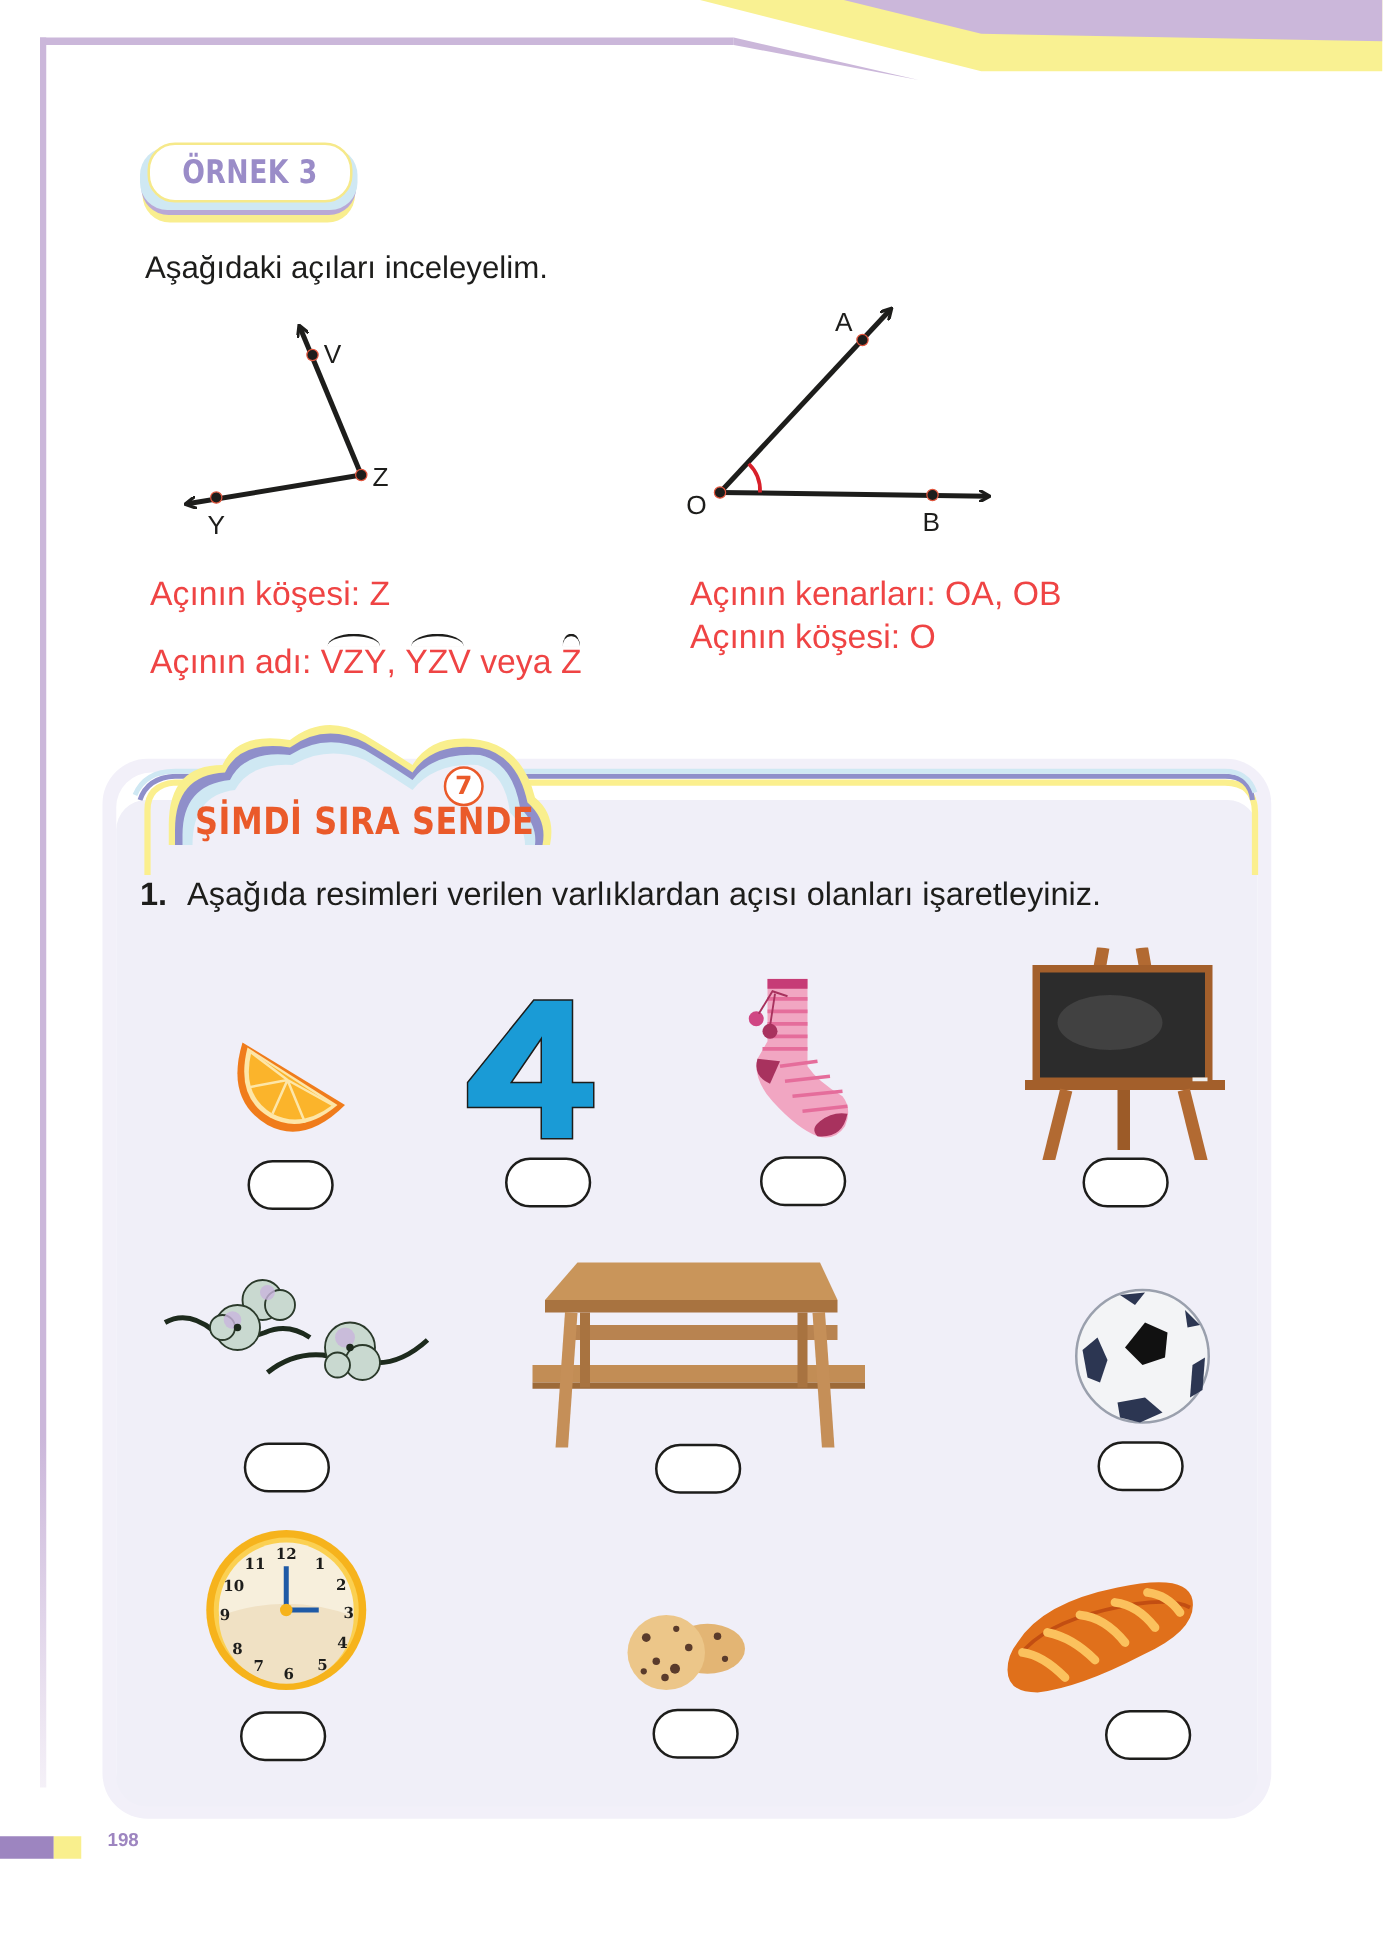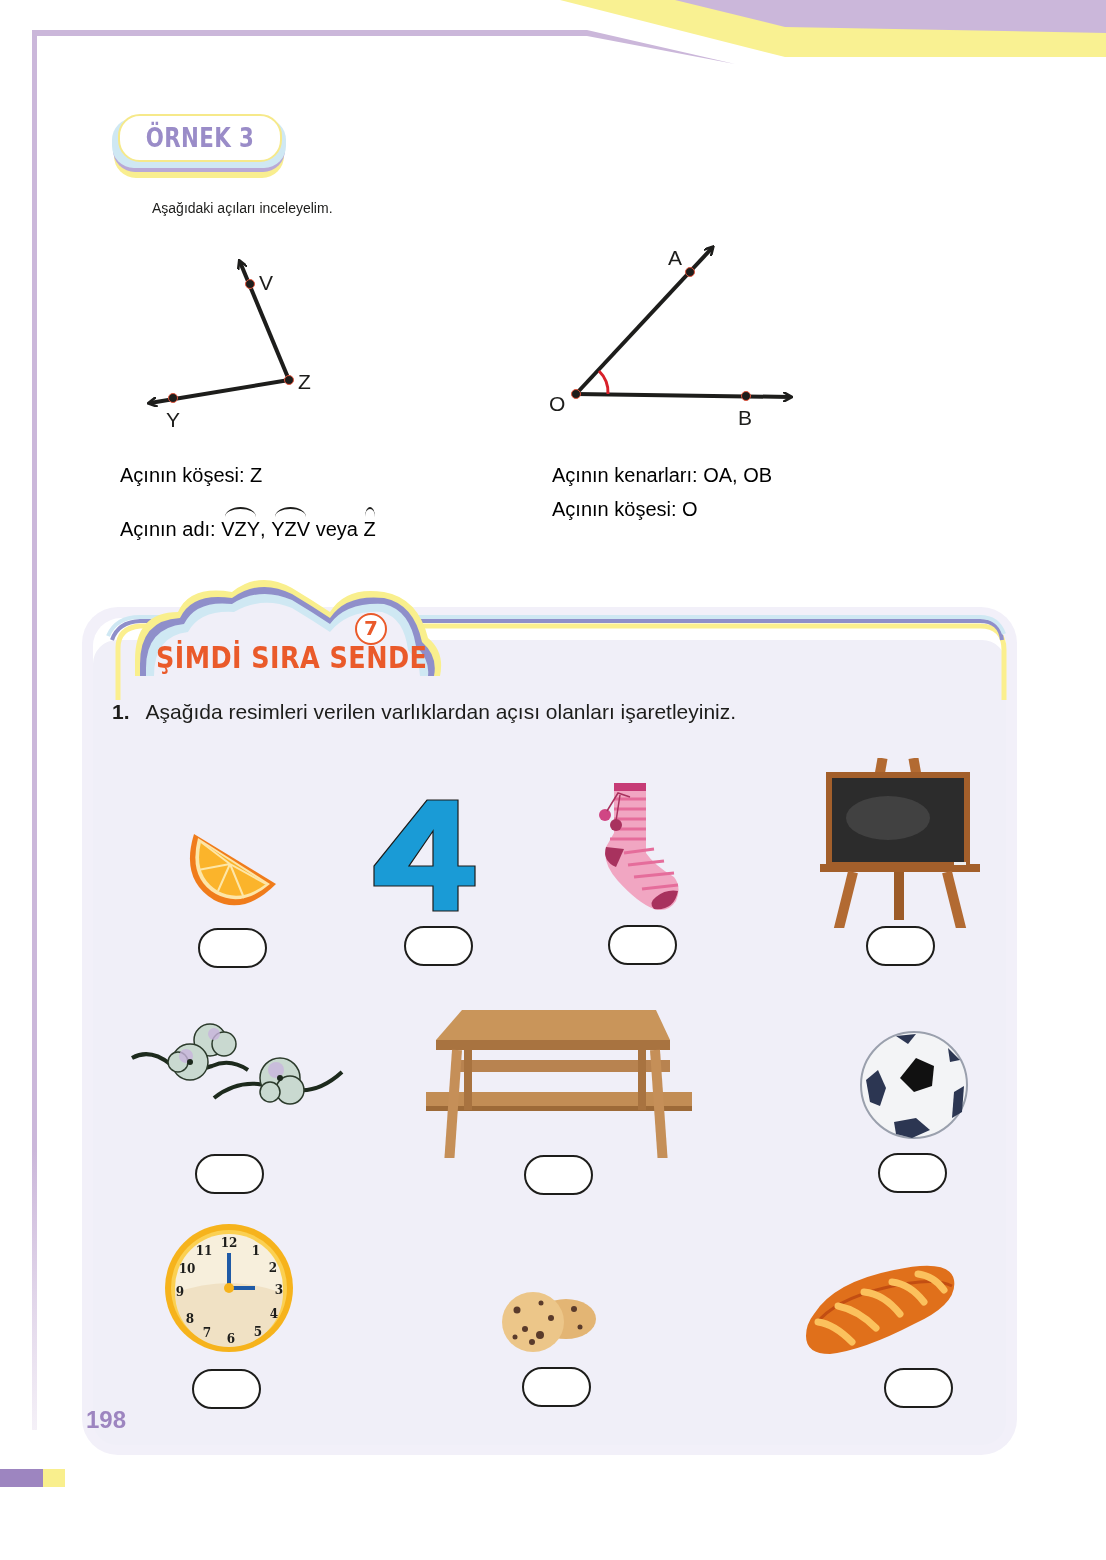--- a/index.html
+++ b/index.html
@@ -16,25 +16,25 @@
   .ornek { position: absolute; left: 110px; top: 112px; width: 180px; height: 68px; }
   .ornek .layer { position: absolute; border-radius: 22px; }
   .ornek .l-yellow { left: 4px; top: 14px; width: 170px; height: 52px; background: #f9ee8f; }
   .ornek .l-purple { left: 3px; top: 10px; width: 172px; height: 50px; background: #b9a9d6; }
   .ornek .l-blue { left: 2px; top: 6px; width: 174px; height: 50px; background: #cfe8f3; }
   .ornek .l-white { left: 8px; top: 2px; width: 164px; height: 48px; background: #fff; border: 2px solid #f6e98a; }
   .ornek .label { position: absolute; left: 8px; top: 2px; width: 164px; height: 48px; line-height: 48px;
                   text-align: center; font-family: "DejaVu Sans", sans-serif; font-weight: bold; font-size: 26px;
                   color: #9a8cc8; letter-spacing: 0.5px; transform: scaleX(0.82); }
 
-  .intro { position: absolute; left: 116px; top: 200px; font-size: 14px; color: #1d1d1b; margin-left: 36px; }
+  .intro { position: absolute; left: 116px; top: 200px; font-size: 25px; color: #1d1d1b; }
 
   .diagram { position: absolute; left: 0; top: 0; }
 
-  .info { position: absolute; font-size: 20px; line-height: 34px; color: #000000; }
+  .info { position: absolute; font-size: 27px; line-height: 34px; color: #ef4444; }
   .info.left { left: 120px; top: 458px; }
   .info.right { left: 552px; top: 458px; }
   .hat { position: relative; display: inline-block; margin-top: 20px; }
   .hat::before { content: ""; position: absolute; left: 10%; right: 10%; top: -5px; height: 8px;
                  border-top: 2px solid #1d1d1b; border-radius: 50% 50% 0 0 / 100% 100% 0 0; }
 
   
   .card-outer { position: absolute; left: 82px; top: 607px; width: 935px; height: 848px;
                 border-radius: 36px; background: #f2f0f9; }
   .card-inner { position: absolute; left: 93px; top: 618px; width: 913px; height: 826px;
@@ -43,32 +43,32 @@
              border-radius: 24px; background: #f0eff8; }
   .rim { position: absolute; left: 0; top: 0; }
 
   .sirasende { position: absolute; left: 156px; top: 640px; font-family: "DejaVu Sans", sans-serif;
                font-weight: bold; font-size: 30px; color: #ea5a2a; letter-spacing: 0.5px;
                transform: scaleX(0.85); transform-origin: left center; }
   .num-badge { position: absolute; left: 355px; top: 613px; width: 32px; height: 32px; border-radius: 50%;
                border: 2.5px solid #ea5a2a; background: #fff; color: #ea5a2a; font-weight: bold;
                font-size: 20px; line-height: 27px; text-align: center; font-family: "DejaVu Sans", sans-serif; }
 
-  .question { position: absolute; left: 112px; top: 700px; font-size: 21px; color: #1d1d1b; }
+  .question { position: absolute; left: 112px; top: 700px; font-size: 26px; color: #1d1d1b; }
   .question .qnum { font-weight: bold; margin-right: 16px; }
 
   .check { position: absolute; width: 69px; height: 40px; border: 2px solid #1d1d1b; border-radius: 20px; background: #ffffff; cursor: pointer; }
 
   .item-img { position: absolute; }
 
   .pagebar { position: absolute; top: 1469px; height: 18px; }
   .pb-purple { left: 0; width: 43px; background: #9d85c0; }
   .pb-yellow { left: 43px; width: 22px; background: #f9ef8d; }
-  .pagenum { position: absolute; left: 86px; top: 1406px; font-family: "Liberation Sans", sans-serif;
-             font-weight: bold; font-size: 24px; color: #9d85c0; }
+  .pagenum { position: absolute; left: 86px; top: 1464px; font-family: "Liberation Sans", sans-serif;
+             font-weight: bold; font-size: 15px; color: #9d85c0; }
 </style>
 </head>
 <body>
 
 <svg class="deco" width="1106" height="70" viewBox="0 0 1106 70">
   <polygon points="560,0 1106,0 1106,57 785,57" fill="#f9f192"></polygon>
   <polygon points="675,0 1106,0 1106,33 785,27" fill="#cbb7da"></polygon>
   <polygon points="587,30 735,64 587,36" fill="#cbb7da"></polygon>
 </svg>
 <div class="frame-top"></div>

